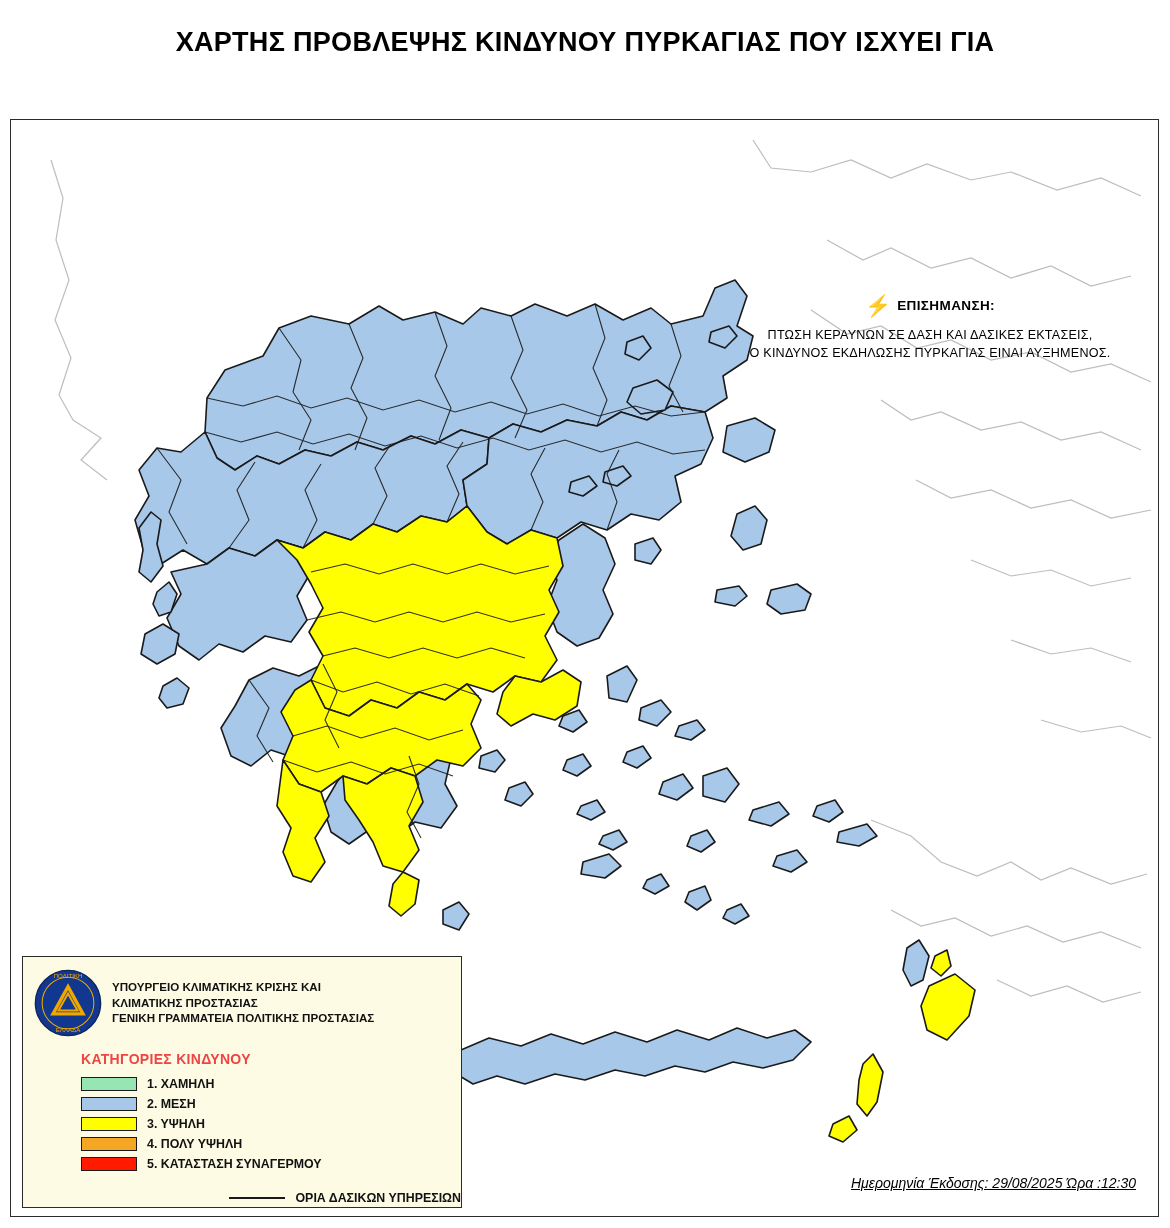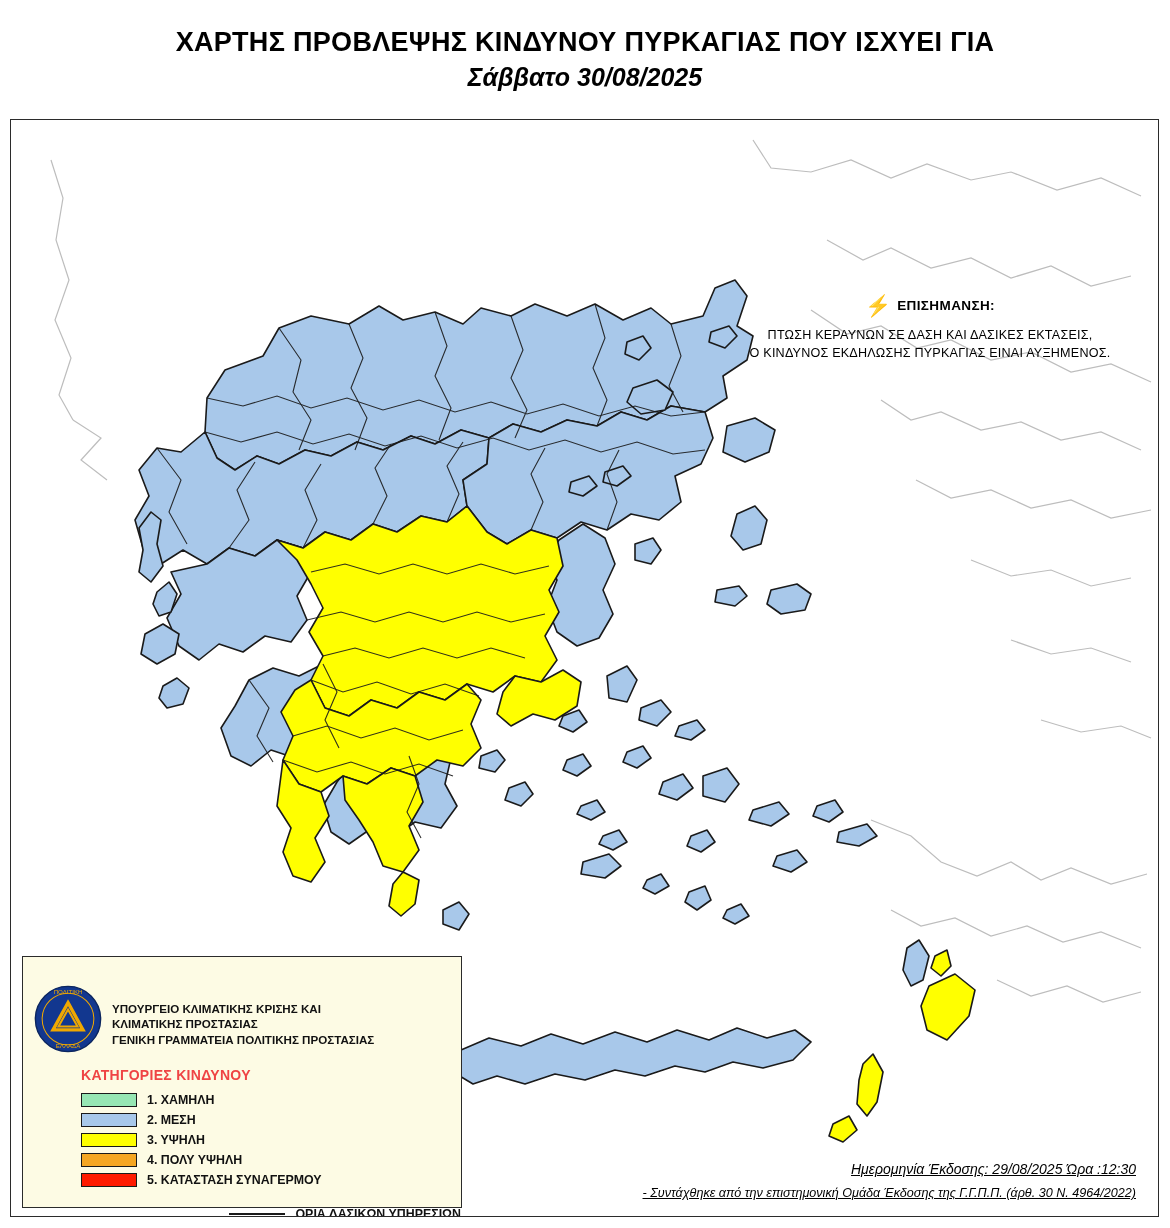--- a/index.html
+++ b/index.html
@@ -96,22 +96,22 @@
     left: 21px;
     top: 955px;
     width: 440px;
     height: 252px;
     background: #fdfbe4;
     border: 1px solid #2b2b2b;
     box-sizing: border-box;
   }
   #legend-head {
     display: flex;
-    align-items: center;
-    padding: 26px 8px 0 8px;
+    align-items: flex-start;
+    padding: 10px 8px 0 8px;
   }
   #legend-logo {
     width: 68px;
     height: 68px;
     flex: 0 0 68px;
     margin-left: 3px;
     margin-top: 2px;
   }
   #legend-org {
     margin-left: 10px;
@@ -183,21 +183,20 @@
   #footer-line2 {
     font-size: 12.6px;
     font-style: italic;
   }
 </style>
 </head>
 <body>
 
 <div id="header">
   <div id="title-line1">ΧΑΡΤΗΣ ΠΡΟΒΛΕΨΗΣ ΚΙΝΔΥΝΟΥ ΠΥΡΚΑΓΙΑΣ ΠΟΥ ΙΣΧΥΕΙ ΓΙΑ</div>
-  <div id="title-line2">Σάββατο 30/08/2025</div>
 </div>
 
 <div id="map-frame">
 
   <svg id="map-svg" width="1147" height="1096" viewBox="0 0 1147 1096">
 
     <g fill="none" stroke="#bdbdbd" stroke-width="1.2">
       <path d="M40,40 L52,78 L45,120 L58,160 L44,200 L60,238 L48,275 L62,300"></path>
       <path d="M62,300 L90,318 L70,340 L96,360"></path>
       <path d="M742,20 L760,48 L800,52 L840,40 L880,58 L916,44 L960,60 L1000,52 L1046,70 L1090,58 L1130,76"></path>
@@ -378,16 +377,15 @@
     </div>
 
     <div id="legend-boundary-row">
       <span id="legend-boundary-line"></span>
       <span id="legend-boundary-label">ΟΡΙΑ ΔΑΣΙΚΩΝ ΥΠΗΡΕΣΙΩΝ</span>
     </div>
   </div>
 
   <div id="footer">
     <div id="footer-line1">Ημερομηνία Έκδοσης: 29/08/2025  Ώρα :12:30</div>
-    <div id="footer-line2">- Συντάχθηκε από την επιστημονική  Ομάδα  Έκδοσης της Γ.Γ.Π.Π. (άρθ. 30 Ν. 4964/2022)</div>
   </div>
 
 </div>
 
 </body></html>

